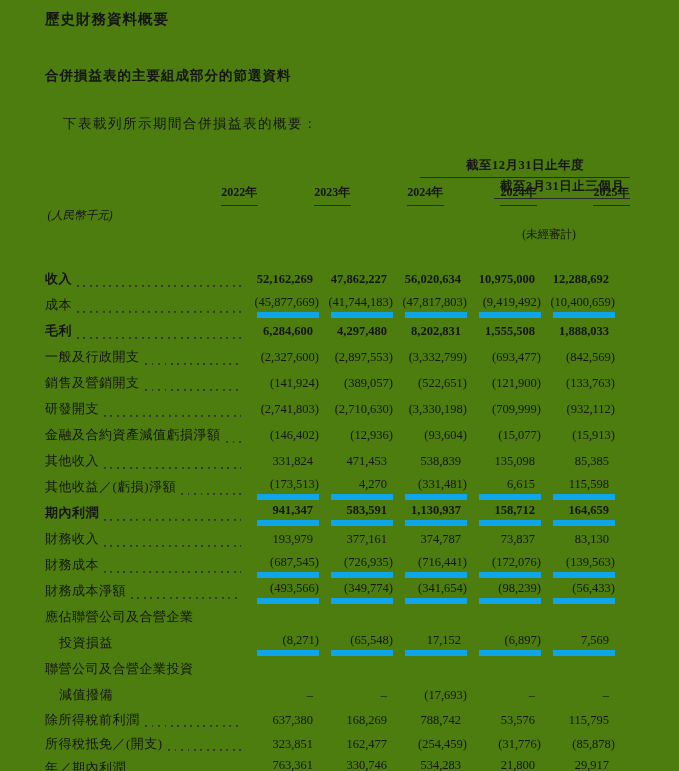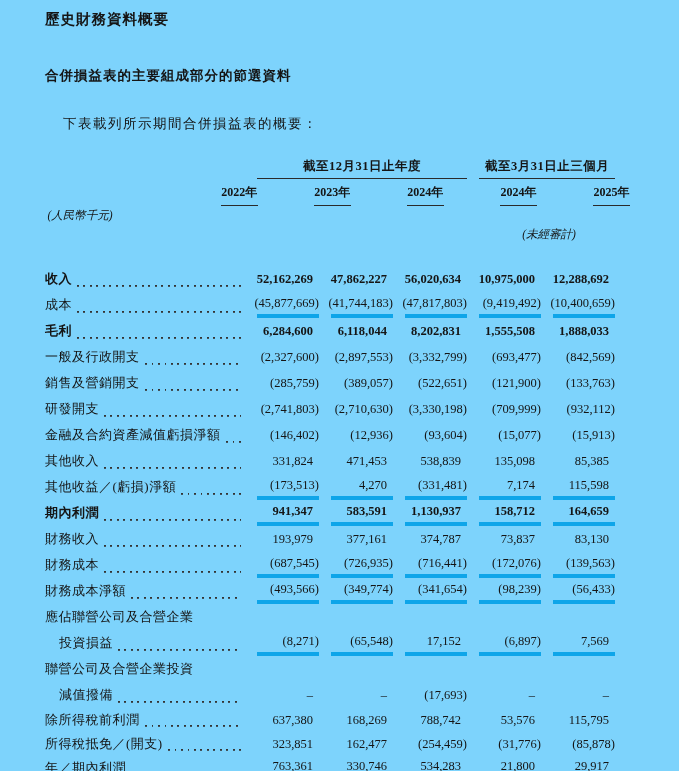--- a/index.html
+++ b/index.html
@@ -1,19 +1,19 @@
 <!DOCTYPE html>
 <html><head>
 <meta charset="utf-8">
 <style>
   html,body { margin:0; padding:0; background:#fff; }
   #page {
     position:relative;
     width:679px; height:771px;
-    background:#7dd3fc;
+    background:#4d7c0f;
     overflow:hidden;
     color:#151515;
     font-family:"Liberation Serif","DejaVu Serif",serif;
     font-size:13px;
   }
   .inner { padding:8px 0 0 45px; }
 
   .doc-title {
     font-weight:bold;
     font-size:14.5px;
@@ -29,21 +29,21 @@
     margin:38px 0 0 0;
   }
   .intro {
     margin:30px 0 0 18px;
     font-size:13.5px;
     letter-spacing:1.5px;
   }
 
   
   .fin-table { margin-top:24px; width:585px; }
-  .hdr-groups { display:flex; height:22px; align-items:flex-end; }
+  .hdr-groups { display:flex; height:22px; align-items:flex-end;flex-direction:column; }
   .hdr-spacer { width:212px; }
   .grp {
     border-bottom:1px solid #2a2a2a;
     text-align:center;
     font-weight:bold;
     font-size:12.5px;
     padding-bottom:3px;
     letter-spacing:0.5px;
   }
   .grp1 { width:210px; }
@@ -56,46 +56,46 @@
     text-align:center;
     font-weight:bold; font-size:12px;
     padding-bottom:3px;
   }
   .ylabelspacer { width:200px; }
 
   .note-row { display:flex; height:17px; margin-top:2px; }
   .unit-note { width:70px; text-align:center;
     font-style:italic; font-size:11.5px; }
   .audit-note { margin-left:434px; width:140px; text-align:center;
-    font-style:italic; font-size:11.5px; }
+    font-size:11.5px; }
 
   
   .tbody { margin-top:22px; }
   .row { display:flex; align-items:flex-end; }
   .label-cell { width:200px; }
   .lline { height:26px; line-height:26px; display:flex;
     letter-spacing:0.5px; white-space:nowrap;justify-content:space-between; }
   .row.compact .lline { height:24px; line-height:24px; }
   .lline .ltxt { flex:0 0 auto; }
-  .lline.indent { padding-left:14px; }
+  .lline.indent { padding-left:14px;flex-direction:column; }
   .leader {
     flex:1 1 auto;
     margin:0 4px 5px 5px;
     background:repeating-linear-gradient(to right,#333 0 1.6px,transparent 1.6px 6.5px) left bottom/100% 1.8px no-repeat;
   }
   .num {
     width:62px; margin-left:12px; height:26px;
     display:flex; align-items:center; justify-content:flex-end;
     font-size:12.5px; padding-right:6px; box-sizing:border-box;
     white-space:nowrap;
   }
   .row.compact .num { height:24px; }
   .num.paren { padding-right:0; }
   .row.bold .num, .row.bold .lline { font-weight:bold; }
-  .row.uline .num { border-bottom:4px solid #0ea5e9; }
+  .row.uline .num { border-bottom:6px solid #0ea5e9; }
 </style>
 </head>
 <body>
 
 <div id="page">
   <div class="inner">
     <div class="doc-title">歷史財務資料概要</div>
     <div class="doc-subtitle">合併損益表的主要組成部分的節選資料</div>
     <div class="intro">下表載列所示期間合併損益表的概要：</div>
 
@@ -150,21 +150,21 @@
   </div>
 
   <div class="row bold">
     <div class="label-cell">
               <div class="lline">
                 <span class="ltxt">毛利</span>
                 <span class="leader"></span>
               </div>
             </div>
     <div class="num">6,284,600</div>
-    <div class="num">6,118,044</div>
+    <div class="num">4,297,480</div>
     <div class="num">8,202,831</div>
     <div class="num">1,555,508</div>
     <div class="num">1,888,033</div>
   </div>
 
   <div class="row">
     <div class="label-cell">
               <div class="lline">
                 <span class="ltxt">一般及行政開支</span>
                 <span class="leader"></span>
@@ -177,21 +177,21 @@
     <div class="num paren">(842,569)</div>
   </div>
 
   <div class="row">
     <div class="label-cell">
               <div class="lline">
                 <span class="ltxt">銷售及營銷開支</span>
                 <span class="leader"></span>
               </div>
             </div>
-    <div class="num paren">(285,759)</div>
+    <div class="num paren">(141,924)</div>
     <div class="num paren">(389,057)</div>
     <div class="num paren">(522,651)</div>
     <div class="num paren">(121,900)</div>
     <div class="num paren">(133,763)</div>
   </div>
 
   <div class="row">
     <div class="label-cell">
               <div class="lline">
                 <span class="ltxt">研發開支</span>
@@ -236,21 +236,21 @@
   <div class="row uline">
     <div class="label-cell">
               <div class="lline">
                 <span class="ltxt">其他收益／(虧損)淨額</span>
                 <span class="leader"></span>
               </div>
             </div>
     <div class="num paren">(173,513)</div>
     <div class="num">4,270</div>
     <div class="num paren">(331,481)</div>
-    <div class="num">7,174</div>
+    <div class="num">6,615</div>
     <div class="num">115,598</div>
   </div>
 
   <div class="row bold uline">
     <div class="label-cell">
               <div class="lline">
                 <span class="ltxt">期內利潤</span>
                 <span class="leader"></span>
               </div>
             </div>

